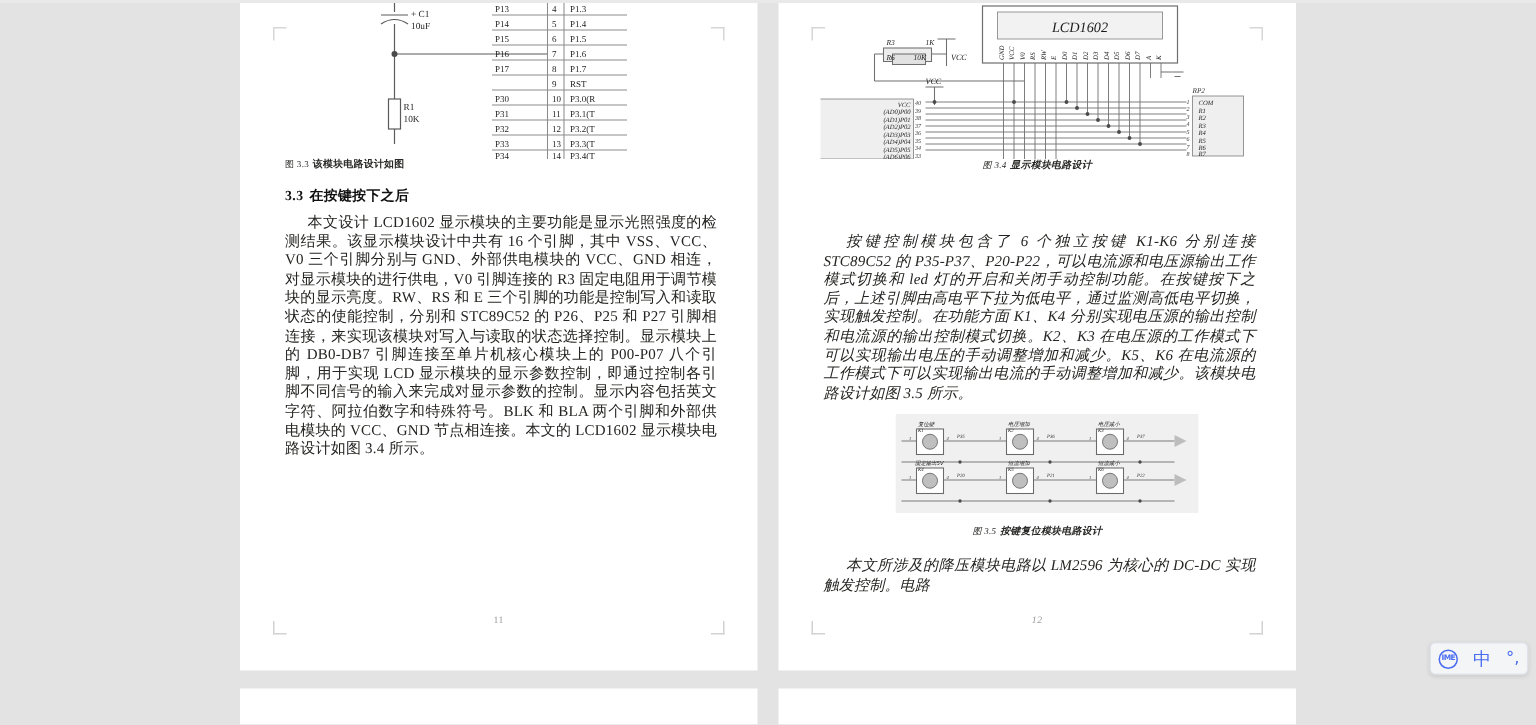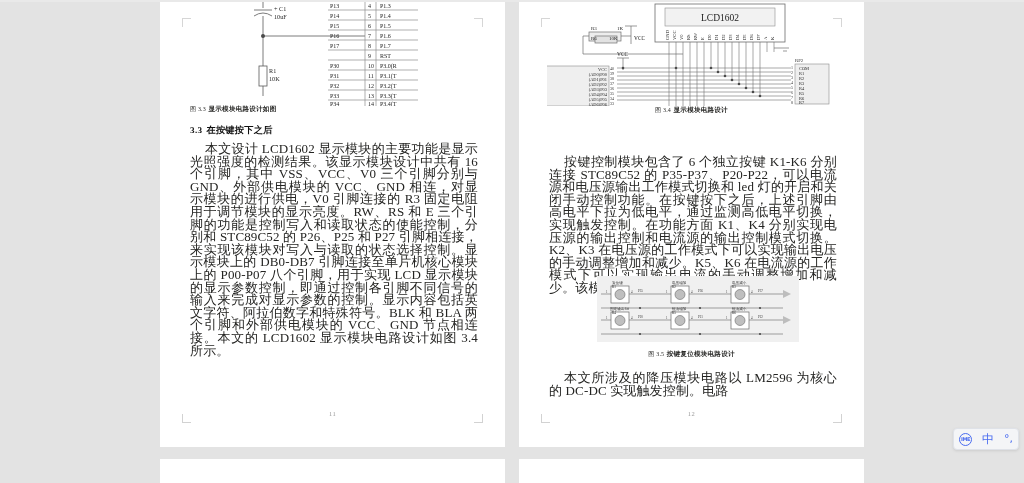--- a/index.html
+++ b/index.html
@@ -23,21 +23,21 @@
     background: #e9e9e9;
   }
 
   
   .page {
     position: absolute;
     background: #ffffff;
     overflow: hidden;
   }
   .page-l { left: 160px; width: 345px; }
-  .page-r { left: 519px; width: 345px; }
+  .page-r { left: 519px; width: 345px; font-style: italic; }
   .row1  { top: 2px;   height: 445px; }
   .row2  { top: 459px; height: 24px; }
 
   
   .cmark { position: absolute; width: 9px; height: 9px; }
   .cmark.tl { border-left: 1px solid #d6d6d6; border-top: 1px solid #d6d6d6; }
   .cmark.tr { border-right: 1px solid #d6d6d6; border-top: 1px solid #d6d6d6; }
   .cmark.bl { border-left: 1px solid #d2d2d2; border-bottom: 1px solid #d2d2d2; }
   .cmark.br { border-right: 1px solid #d2d2d2; border-bottom: 1px solid #d2d2d2; }
 
@@ -52,21 +52,21 @@
     position: absolute; left: 30px; right: 27px;
     color: #20201e;
   }
   h2.sec {
     font-family: "DejaVu Sans", "Liberation Sans", sans-serif;
     font-size: 9.2px; font-weight: bold; color: #101010;
     letter-spacing: .3px; margin-bottom: 6px;
   }
   h2.sec .num { margin-right: 4px; font-family: "Liberation Serif", serif; }
   p.para {
-    font-size: 13px; line-height: 12.6px;
+    font-size: 10px; line-height: 12.6px;
     text-align: justify; text-justify: inter-ideograph;
     text-indent: 15px; color: #242422;
     letter-spacing: .15px;
   }
   .cap {
     text-align: center; font-size: 6.6px; color: #2a2a28;
     font-family: "DejaVu Sans", "Liberation Sans", sans-serif;
     font-weight: bold; letter-spacing: .2px;
   }
   .cap .n { font-family: "Liberation Serif", serif; font-weight: normal; font-size: 6px; }
@@ -199,21 +199,21 @@
             <text x="130" y="128">P34</text>
               <text x="168" y="128">14</text>
               <text x="180" y="128">P3.4(T</text>
           </g>
         </g>
       </svg>
     </div>
 
     <div class="cap" style="position:absolute; left:30px; top:103px; width:200px; text-align:left;">
       <span class="n">图 3.3</span>
-      <span>显示模块电路设计如图</span>
+      <span>该模块电路设计如图</span>
     </div>
 
     <div class="body" style="top:122px;">
       <h2 class="sec">
         <span class="num">3.3</span><span>在按键按下之后</span>
       </h2>
       <p class="para">本文设计 LCD1602 显示模块的主要功能是显示光照强度的检测结果。该显示模块设计中共有 16 个引脚，其中 VSS、VCC、V0 三个引脚分别与 GND、外部供电模块的 VCC、GND 相连，对显示模块的进行供电，V0 引脚连接的 R3 固定电阻用于调节模块的显示亮度。RW、RS 和 E 三个引脚的功能是控制写入和读取状态的使能控制，分别和 STC89C52 的 P26、P25 和 P27 引脚相连接，来实现该模块对写入与读取的状态选择控制。显示模块上的 DB0-DB7 引脚连接至单片机核心模块上的 P00-P07 八个引脚，用于实现 LCD 显示模块的显示参数控制，即通过控制各引脚不同信号的输入来完成对显示参数的控制。显示内容包括英文字符、阿拉伯数字和特殊符号。BLK 和 BLA 两个引脚和外部供电模块的 VCC、GND 节点相连接。本文的 LCD1602 显示模块电路设计如图 3.4 所示。</p>
     </div>
 
     <div class="page-num">11</div>

